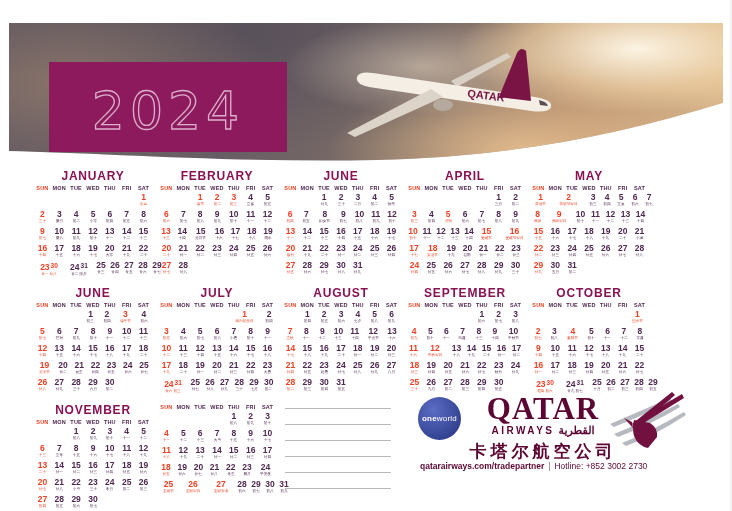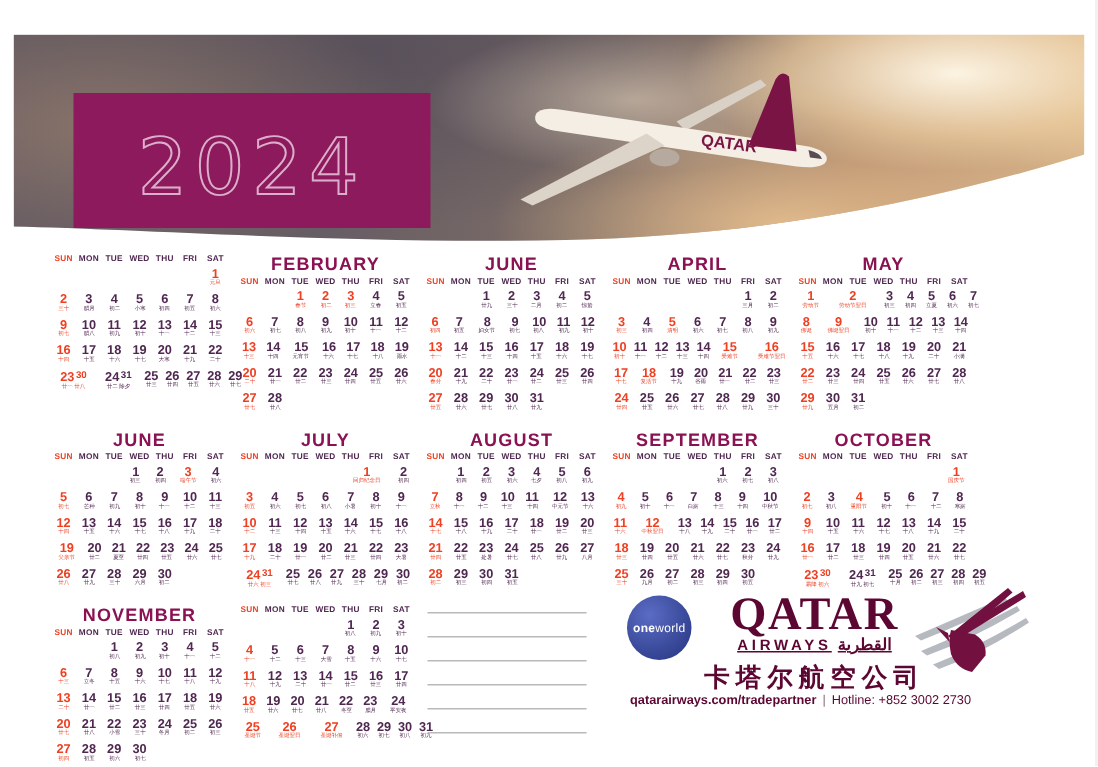--- a/index.html
+++ b/index.html
@@ -40,21 +40,21 @@
   .notes{position:absolute;left:285px;top:393px;width:106px;}
   .note-line{height:15px;border-bottom:1px solid #b9b9b9;}
 
   
   .oneworld{position:absolute;left:418px;top:397px;width:43px;height:43px;border-radius:50%;
     background:radial-gradient(circle at 35% 30%,#5a6cc4,#32418f 75%);
     color:#fff;display:flex;align-items:center;justify-content:center;font-size:8px;letter-spacing:.2px;}
   .oneworld b{font-weight:bold;text-align:center;}
   .qlogo{position:absolute;left:468px;top:394px;width:150px;text-align:center;color:#5c0632;}
   .qword{font-family:"Liberation Serif",serif;font-weight:bold;font-size:31px;line-height:30px;letter-spacing:1px;}
-  .qair{font-size:10px;letter-spacing:2.5px;font-weight:bold;line-height:12px;display:flex;justify-content:center;gap:4px;align-items:baseline;text-decoration:underline;}
+  .qair{font-size:10px;letter-spacing:2.5px;font-weight:bold;line-height:12px;display:flex;justify-content:center;gap:4px;align-items:baseline;}
   .qar{font-size:11px;letter-spacing:0;font-weight:bold;}
   .qcn{font-size:17px;letter-spacing:4px;margin-top:3px;font-weight:bold;}
   .oryx{position:absolute;left:608px;top:390px;width:80px;height:60px;}
   .footline{position:absolute;left:420px;top:461px;width:260px;font-size:8.5px;color:#5c0632;white-space:nowrap;}
   .footline .url{font-weight:bold;}
   .footline .sep{margin:0 4px;color:#8a6a78;}
 </style>
 </head>
 <body>
 
@@ -79,20 +79,21 @@
       <ellipse cx="104" cy="68" rx="10" ry="6" fill="#b5aa9d"></ellipse>
 
       <path d="M200,63 q8,2 9,6 l-8,-1 Z" fill="#5a4a52"></path>
       <text x="128" y="60" transform="rotate(7 128 60)" font-size="11" font-weight="bold" fill="#7a1444" font-family="Liberation Sans, sans-serif">QATAR</text>
     </svg>
   </div>
 
   <div class="months-area">
     <div class="mrow" id="row1">
         <div class="month">
+          <div class="mtitle">JANUARY</div>
           <div class="wkhead">
             <div class="wk red">SUN</div>
             <div class="wk">MON</div>
             <div class="wk">TUE</div>
             <div class="wk">WED</div>
             <div class="wk">THU</div>
             <div class="wk">FRI</div>
             <div class="wk">SAT</div>
           </div>
           <div class="wrow">

